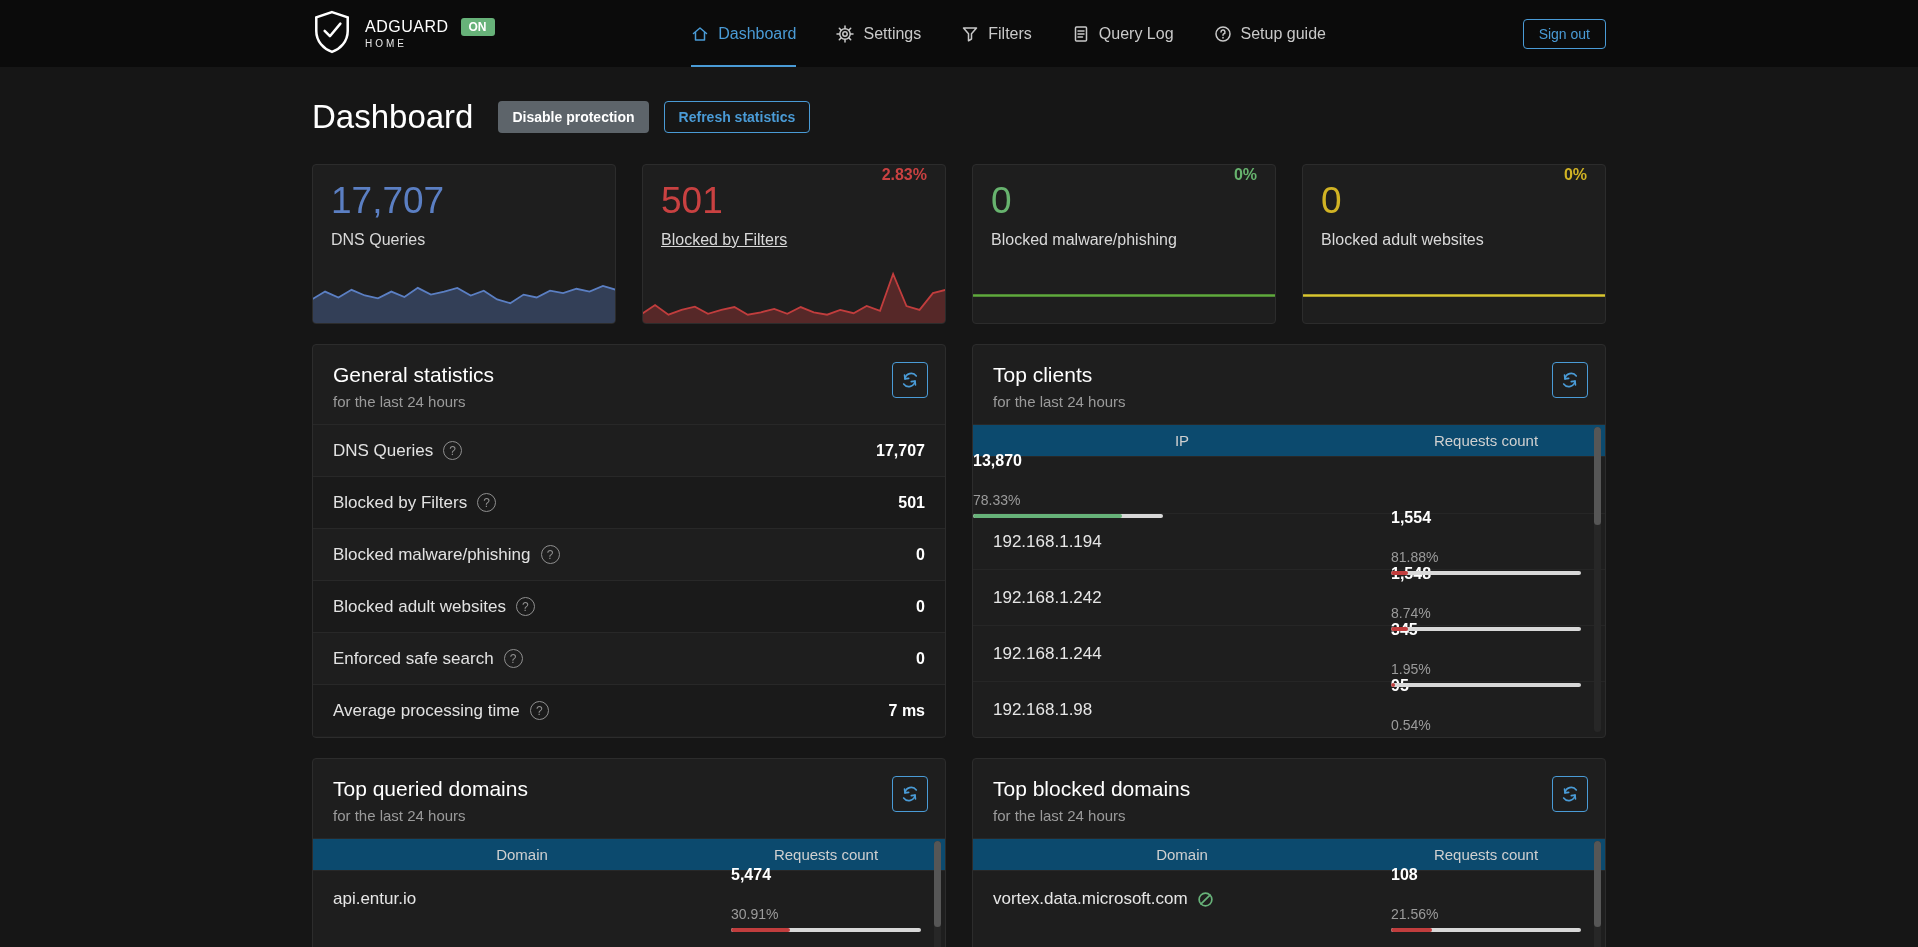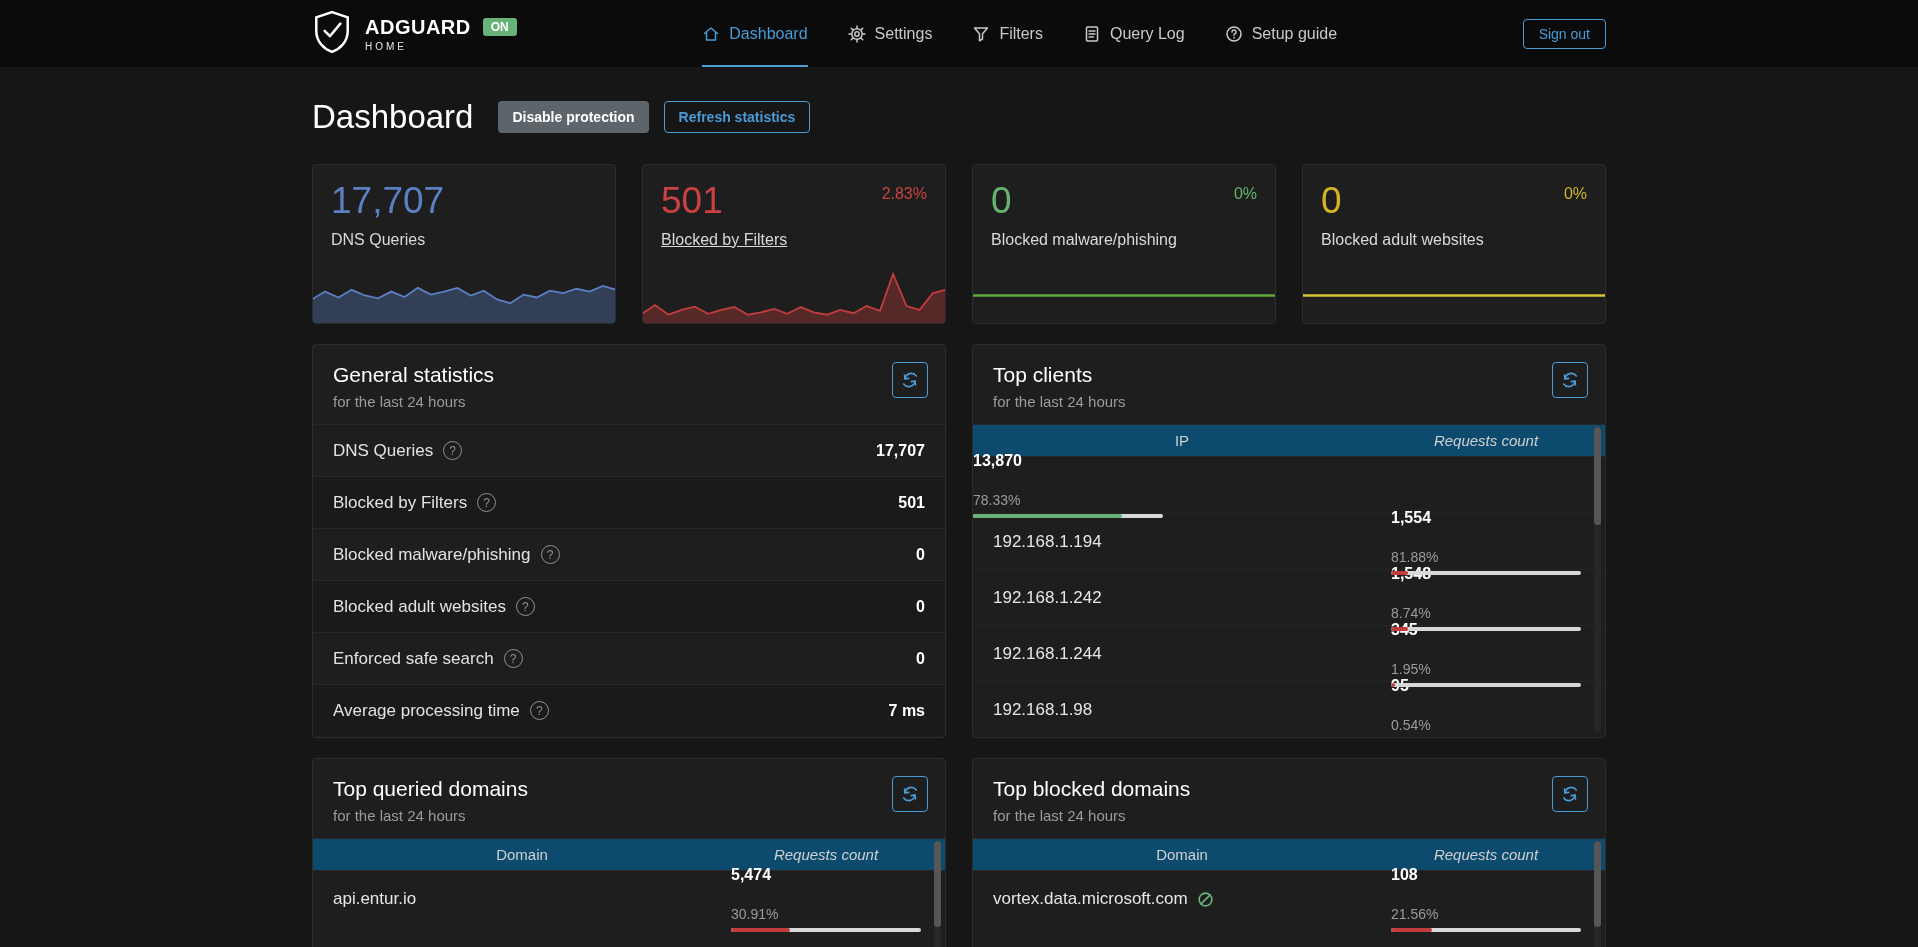--- a/index.html
+++ b/index.html
@@ -8,21 +8,21 @@
     background:#161616;
     color:#e6e6e6;
     font-family:"Liberation Sans", sans-serif;
   }
   
   .navbar { height:67px; background:#0b0b0b; }
   .nav-inner { width:1294px; margin:0 auto; height:100%; display:flex; align-items:stretch; }
   .brand { display:flex; align-items:center; gap:13px; }
   .brand-txt { display:flex; flex-direction:column; justify-content:center; }
   .brand-line { display:flex; align-items:center; }
-  .brand-title { font-size:20px; font-weight:700; letter-spacing:.5px; color:#fff; }
+  .brand-title { font-size:16px; font-weight:400; letter-spacing:.5px; color:#fff; }
   .brand-sub { font-size:10px; letter-spacing:3px; color:#e8e8e8; margin-top:2px; }
   .on-badge { background:#67b279; color:#fff; font-size:12px; font-weight:700; padding:2px 8px; border-radius:3px; margin-left:12px; }
   .nav-menu { flex:1; display:flex; justify-content:center; gap:40px; align-items:stretch; }
   .nav-item { display:flex; align-items:center; gap:9px; color:#c9c9c9; font-size:16px; cursor:pointer; border-bottom:2px solid transparent; padding-top:2px; }
   .nav-item.active { color:#4a9bd6; border-bottom-color:#4a9bd6; }
   .nav-icon { display:inline-flex; }
   .signout-wrap { display:flex; align-items:center; }
   .signout-btn { border:1px solid #4a9bd6; color:#4a9bd6; font-size:14px; padding:6px 15px; border-radius:4px; background:transparent; cursor:pointer; font-family:inherit; }
 
   
@@ -31,21 +31,21 @@
   .page-title { font-size:33px; font-weight:400; color:#fff; margin:0 10px 0 0; }
   .btn-gray { background:#5d646a; color:#fff; font-size:14px; font-weight:700; padding:8px 14px; border-radius:4px; border:none; cursor:pointer; font-family:inherit; }
   .btn-outline-blue { background:transparent; color:#4a9bd6; border:1px solid #4a9bd6; font-size:14px; font-weight:700; padding:7px 14px; border-radius:4px; cursor:pointer; font-family:inherit; }
 
   
   .stat-cards { display:grid; grid-template-columns:repeat(4,1fr); gap:26px; margin-top:27px; }
   .stat-card { position:relative; height:160px; background:#1e1e1e; border:1px solid #2c2c2c; border-radius:4px; padding:16px 18px; overflow:hidden; }
   .stat-value { font-size:37px; font-weight:500; line-height:1.1; }
   .stat-label { margin-top:9px; font-size:16px; color:#d9d9d9; }
   .stat-label.link { text-decoration:underline; cursor:pointer; }
-  .stat-percent { position:absolute; top:20px; right:18px; font-size:16px; }
+  .stat-percent { position:absolute; top:1px; right:18px; font-size:16px;font-weight:bold; }
   .spark { position:absolute; left:-1px; bottom:-1px; width:calc(100% + 2px); height:60px; display:block; }
 
   
   .panel-row { display:grid; grid-template-columns:1fr 1fr; gap:26px; margin-top:20px; }
   .panel { position:relative; background:#1e1e1e; border:1px solid #2c2c2c; border-radius:4px; overflow:hidden; }
   .panel.tall { min-height:394px; }
   .panel.bottom { min-height:270px; }
   .panel-head { padding:18px 20px 14px; }
   .panel-title { font-size:21px; font-weight:400; color:#fff; }
   .panel-sub { font-size:15px; color:#9b9b9b; margin-top:6px; }
@@ -54,21 +54,21 @@
   
   .stat-row { height:52px; display:flex; align-items:center; justify-content:space-between; padding:0 20px; border-top:1px solid #282828; font-size:17px; }
   .stat-row:nth-child(even) { background:#1a1a1a; }
   .stat-row-label { display:flex; align-items:center; gap:10px; color:#e2e2e2; }
   .help-icon { width:19px; height:19px; border:1px solid #8f8f8f; border-radius:50%; color:#8f8f8f; font-size:12px; display:inline-flex; align-items:center; justify-content:center; cursor:pointer; flex:none; }
   .stat-row-value { font-weight:700; color:#fff; font-size:16px; }
 
   
   .table-head { display:flex; align-items:center; height:33px; background:#0c4a6e; border-top:1px solid #282828; border-bottom:1px solid #282828; font-size:15px; color:#d0d0d0; }
   .th-main { flex:1; text-align:center; }
-  .th-count { width:190px; margin-right:24px; text-align:center;font-style:italic; }
+  .th-count { width:190px; margin-right:24px; text-align:center; }
   .trow { display:flex; align-items:center; height:56px; border-top:1px solid #262626; }
   .trow:first-of-type { border-top:none; }
   .cell-main { flex:1; padding-left:20px; font-size:17px; color:#e6e6e6; display:flex; align-items:center; cursor:pointer; }
   .cell-count { width:190px; margin-right:24px; }
   .count-line { display:flex; align-items:baseline; gap:22px;flex-direction:column; }
   .count-num { font-size:16px; font-weight:700; color:#fff; }
   .count-pct { font-size:14px; color:#9b9b9b; }
   .bar { margin-top:6px; height:4px; background:#d8d8d8; border-radius:2px; position:relative; overflow:hidden; }
   .bar-fill { position:absolute; left:0; top:0; bottom:0; border-radius:2px; }
   .domain-icon { margin-left:9px; display:inline-flex; color:#67b279; }

